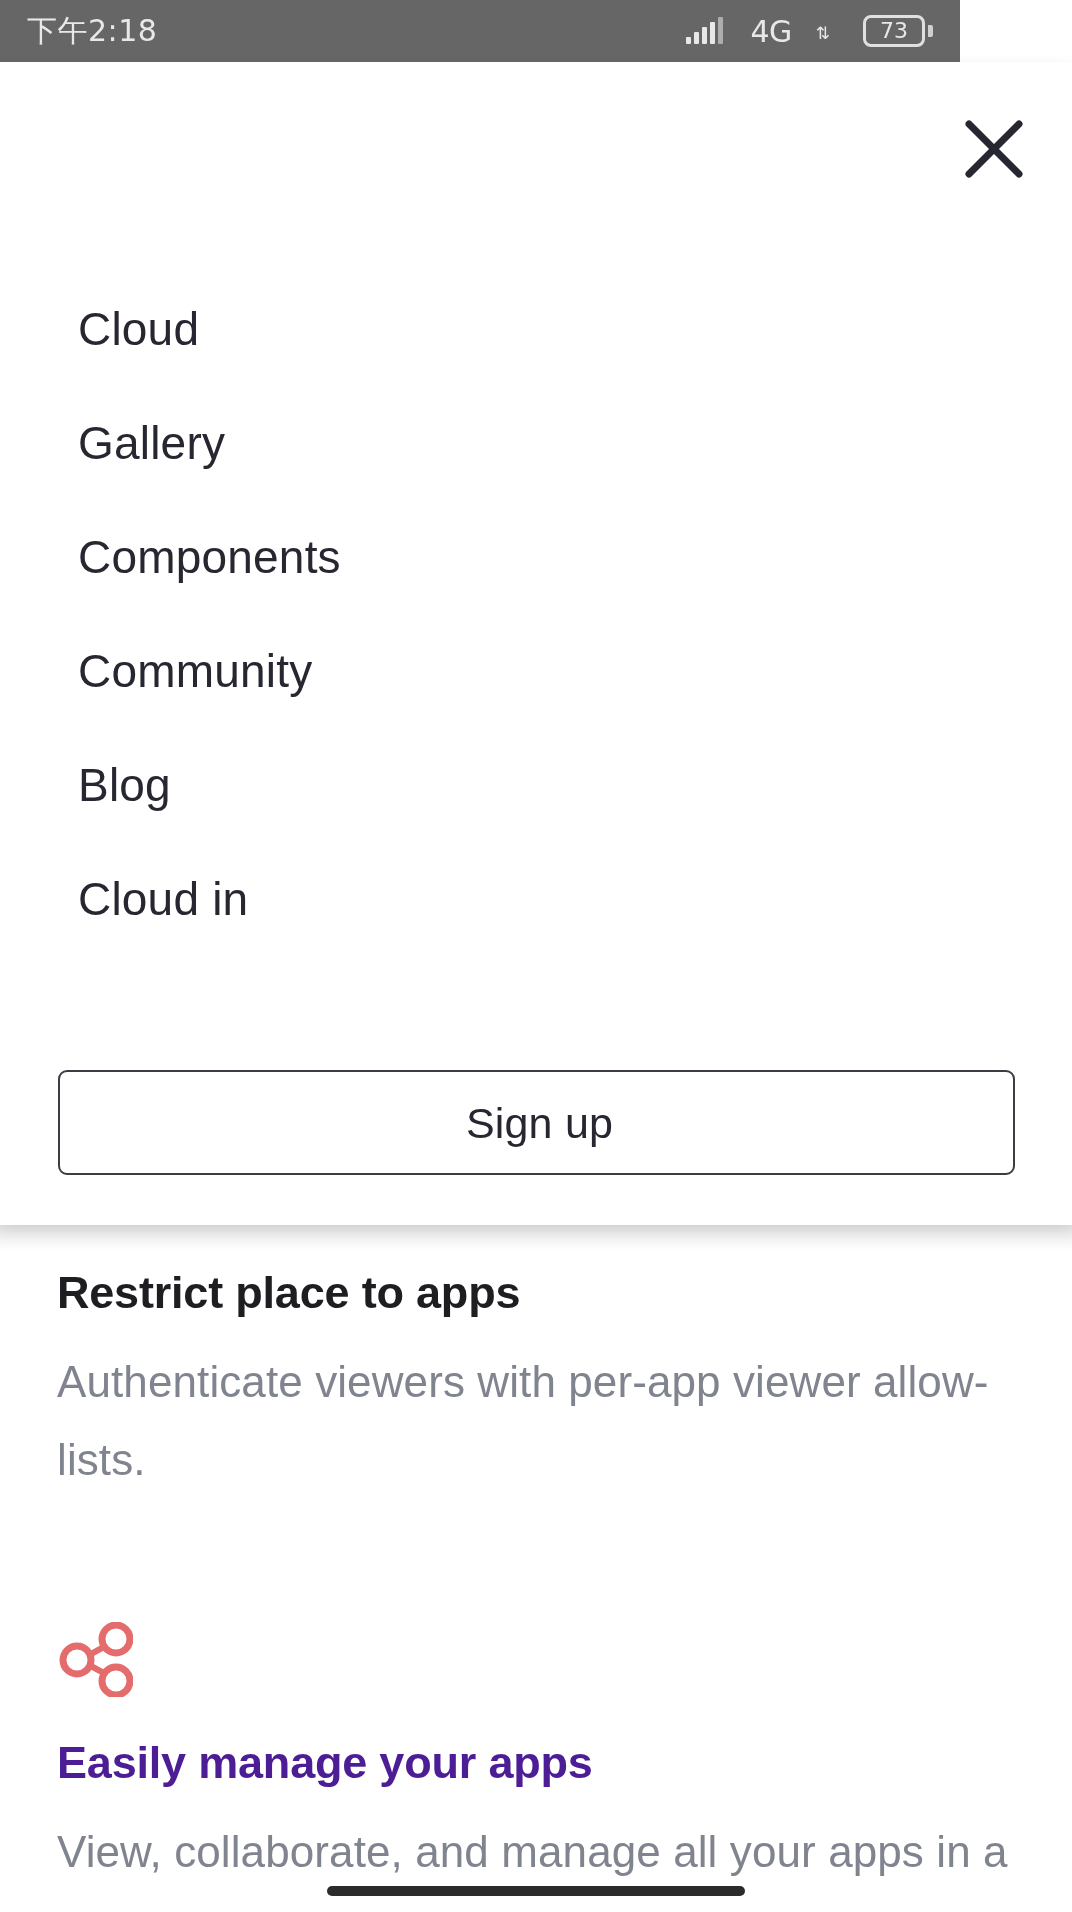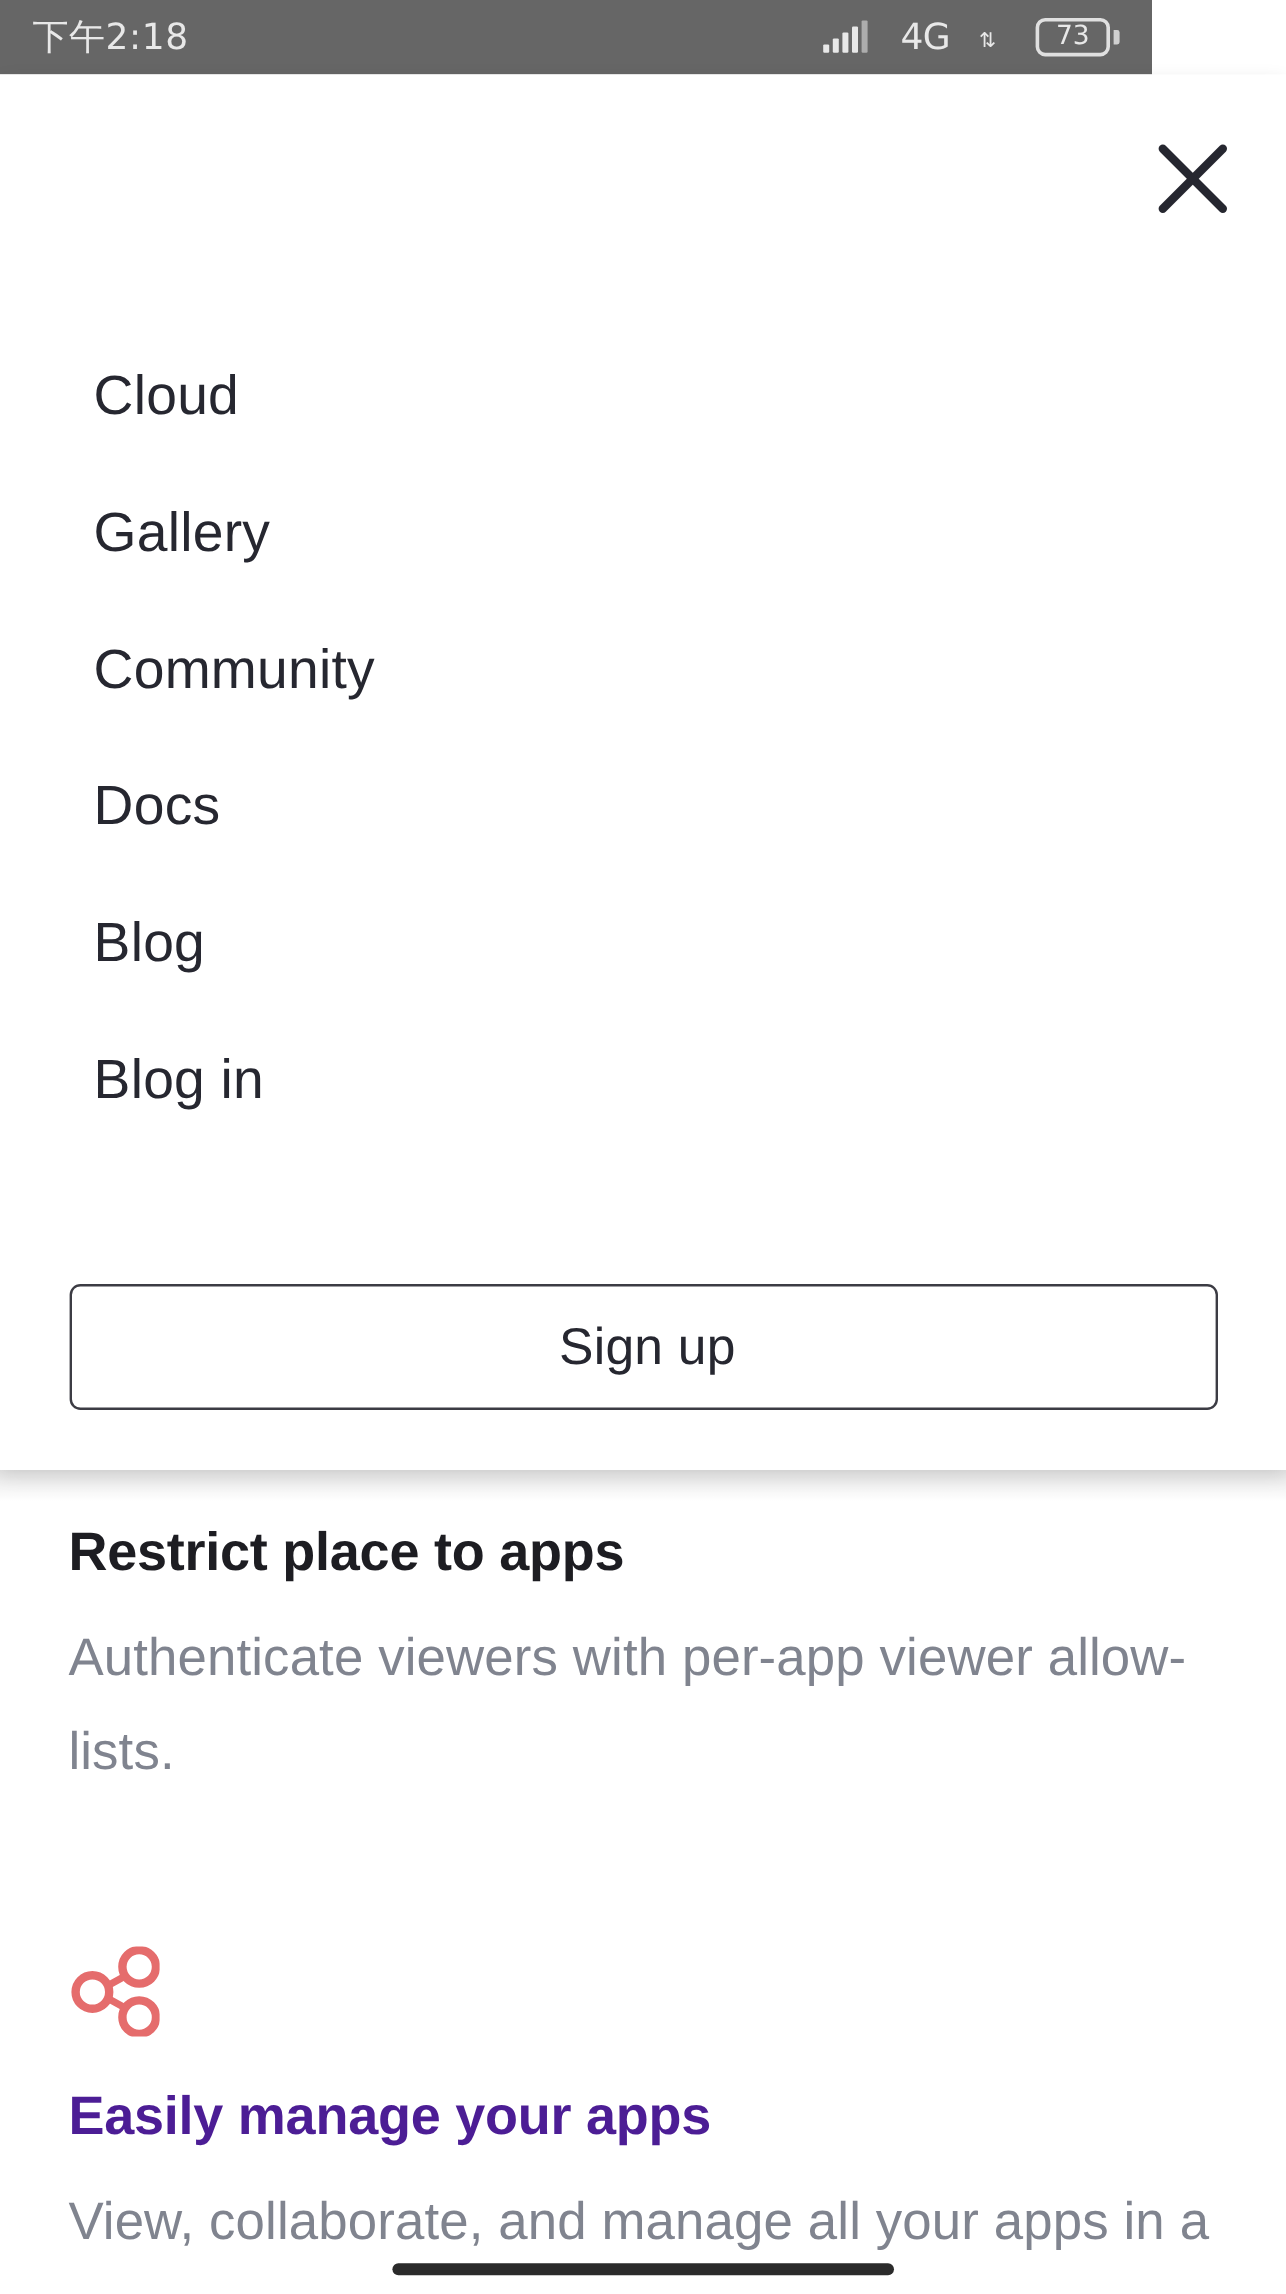--- a/index.html
+++ b/index.html
@@ -288,24 +288,24 @@
     <div class="close-row">
       <svg width="62" height="62" viewBox="0 0 62 62">
         <line x1="6" y1="6" x2="56" y2="56" stroke="#262730" stroke-width="7" stroke-linecap="round"></line>
         <line x1="56" y1="6" x2="6" y2="56" stroke="#262730" stroke-width="7" stroke-linecap="round"></line>
       </svg>
     </div>
 
     <nav class="menu-list">
       <a class="menu-item">Cloud</a>
       <a class="menu-item">Gallery</a>
+      <a class="menu-item">Components</a>
       <a class="menu-item">Community</a>
-      <a class="menu-item">Docs</a>
       <a class="menu-item">Blog</a>
-      <a class="menu-item">Blog in</a>
+      <a class="menu-item">Cloud in</a>
     </nav>
 
     <div class="signup-wrap">
       <button class="signup-btn">Sign up</button>
     </div>
 
   </div>
 
   <div class="home-indicator"></div>
 

